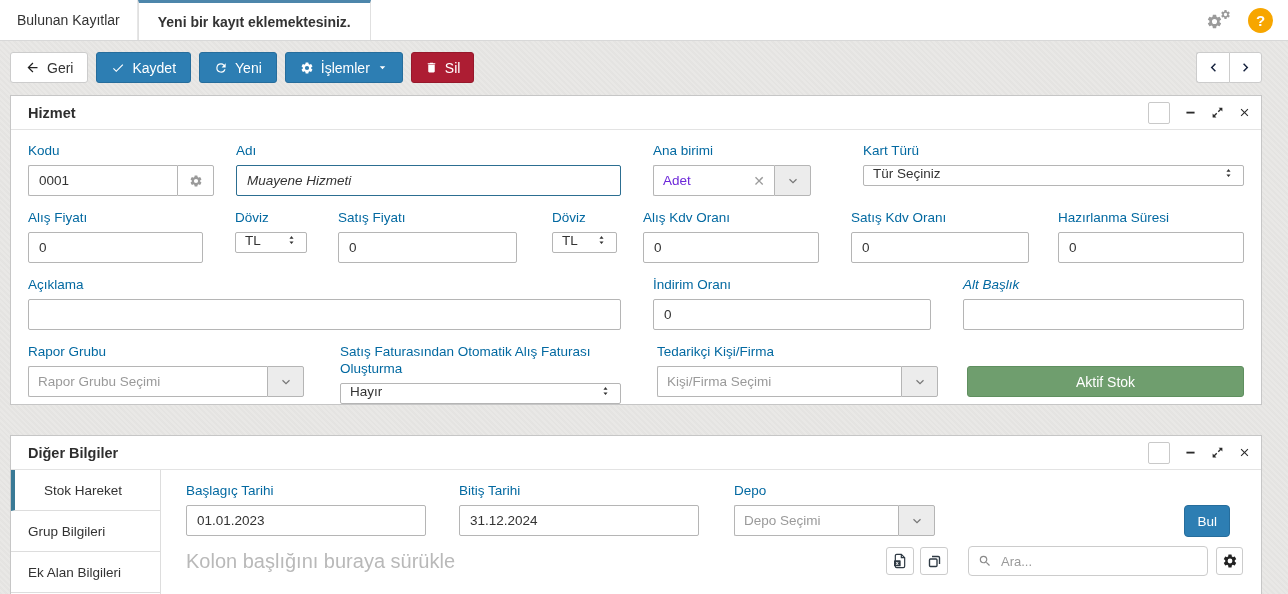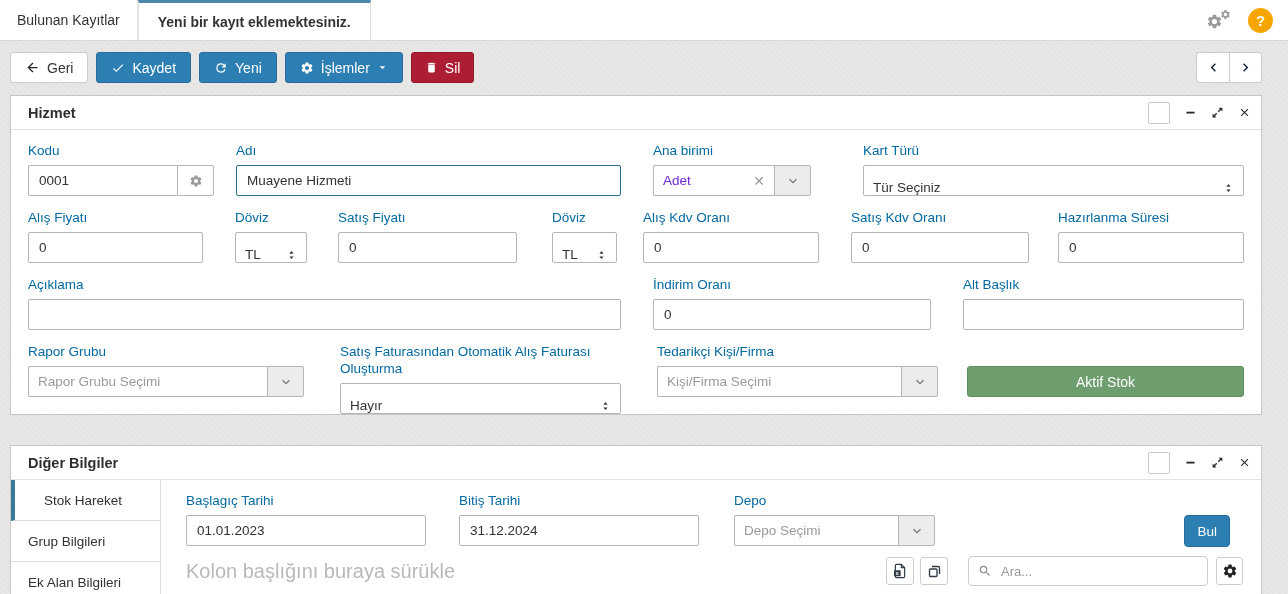--- a/index.html
+++ b/index.html
@@ -42,30 +42,30 @@
 
   
   .pbody{padding:12px 17px 0 17px;}
   .frow{display:flex;align-items:flex-start;margin-bottom:13px;}
   .field{display:flex;flex-direction:column;box-sizing:border-box;}
   .flabel{min-height:17px;line-height:17px;margin-bottom:6px;color:#0369a1;font-size:13.5px;white-space:nowrap;}
   .flabel.wrap{white-space:normal;}
   .flabel.spacer{visibility:hidden;}
   .txt{height:31px;border:1px solid #b5b5b5;border-radius:2px;padding:0 10px;font:inherit;font-size:13.5px;color:#333;box-sizing:border-box;width:100%;outline:none;background:#fff;}
   .txt::placeholder{color:#9a9a9a;}
-  .txt.focus{border-color:#2c6e91;}
+  .txt.focus{border-color:#2c6e91;font-style:italic;}
   .igroup{display:flex;height:31px;}
   .igroup .txt{flex:1;border-radius:2px 0 0 2px;border-right:none;min-width:0;}
   .addon{width:37px;border:1px solid #b5b5b5;border-radius:0 2px 2px 0;background:#fff;display:flex;align-items:center;justify-content:center;color:#9a9a9a;box-sizing:border-box;cursor:pointer;}
   .addon.gray{background:#ececec;color:#777;}
   .combo-box{flex:1;border:1px solid #b5b5b5;border-right:none;border-radius:2px 0 0 2px;background:#fff;display:flex;align-items:center;padding:0 9px;min-width:0;}
   .combo-val{font-size:13.5px;color:#6d28d9;overflow:hidden;white-space:nowrap;}
   .combo-val.ph{color:#9a9a9a;}
   .combo-x{margin-left:auto;color:#9b9b9b;font-weight:700;font-size:14px;cursor:pointer;line-height:1;}
-  .sel{height:31px;border:1px solid #b5b5b5;border-radius:2px;background:#fff;display:flex;align-items:flex-end;padding:0 9px;box-sizing:border-box;cursor:pointer;}
+  .sel{height:21px;border:1px solid #b5b5b5;border-radius:2px;background:#fff;display:flex;align-items:flex-start;padding:0 9px;box-sizing:border-box;cursor:pointer;}
   .sel .sval{font-size:13.5px;color:#333;}
   .sel .ud{margin-left:auto;width:11px;height:14px;color:#333;}
   .btn-green{background:#6f9e6e;border-color:#5f8f5f;color:#fff;font-size:14px;width:100%;height:31px;border-radius:3px;}
 
   
   .dbody{display:flex;align-items:stretch;min-height:220px;}
   .vtabs{width:150px;border-right:1px solid #ddd;box-sizing:border-box;}
   .vtab{height:41px;display:flex;align-items:center;padding-left:17px;border-bottom:1px solid #ddd;font-size:13.5px;color:#333;cursor:pointer;background:#fff;box-sizing:border-box;}
   .vtab.active{font-weight:400;border-left:4px solid #3a7a96;padding-left:29px;}
   .dcontent{flex:1;padding:12px 18px 0 25px;min-width:0;}
@@ -318,21 +318,21 @@
 
       <div class="frow">
         <div class="field" style="width:593px;margin-right:32px;">
           <span class="flabel">Açıklama</span>
           <input class="txt" value="" style="">
         </div>
         <div class="field" style="width:278px;margin-right:32px;">
           <span class="flabel">İndirim Oranı</span>
           <input class="txt" value="0" style="">
         </div>
-        <div class="field" style="flex:1;">
+        <div class="field" style="flex:1;font-style:italic;">
           <span class="flabel">Alt Başlık</span>
           <input class="txt" value="" style="">
         </div>
       </div>
 
       <div class="frow" style="margin-bottom:0;">
         <div class="field" style="width:276px;margin-right:36px;">
           <span class="flabel">Rapor Grubu</span>
           <div class="igroup">
             <div class="combo-box">

